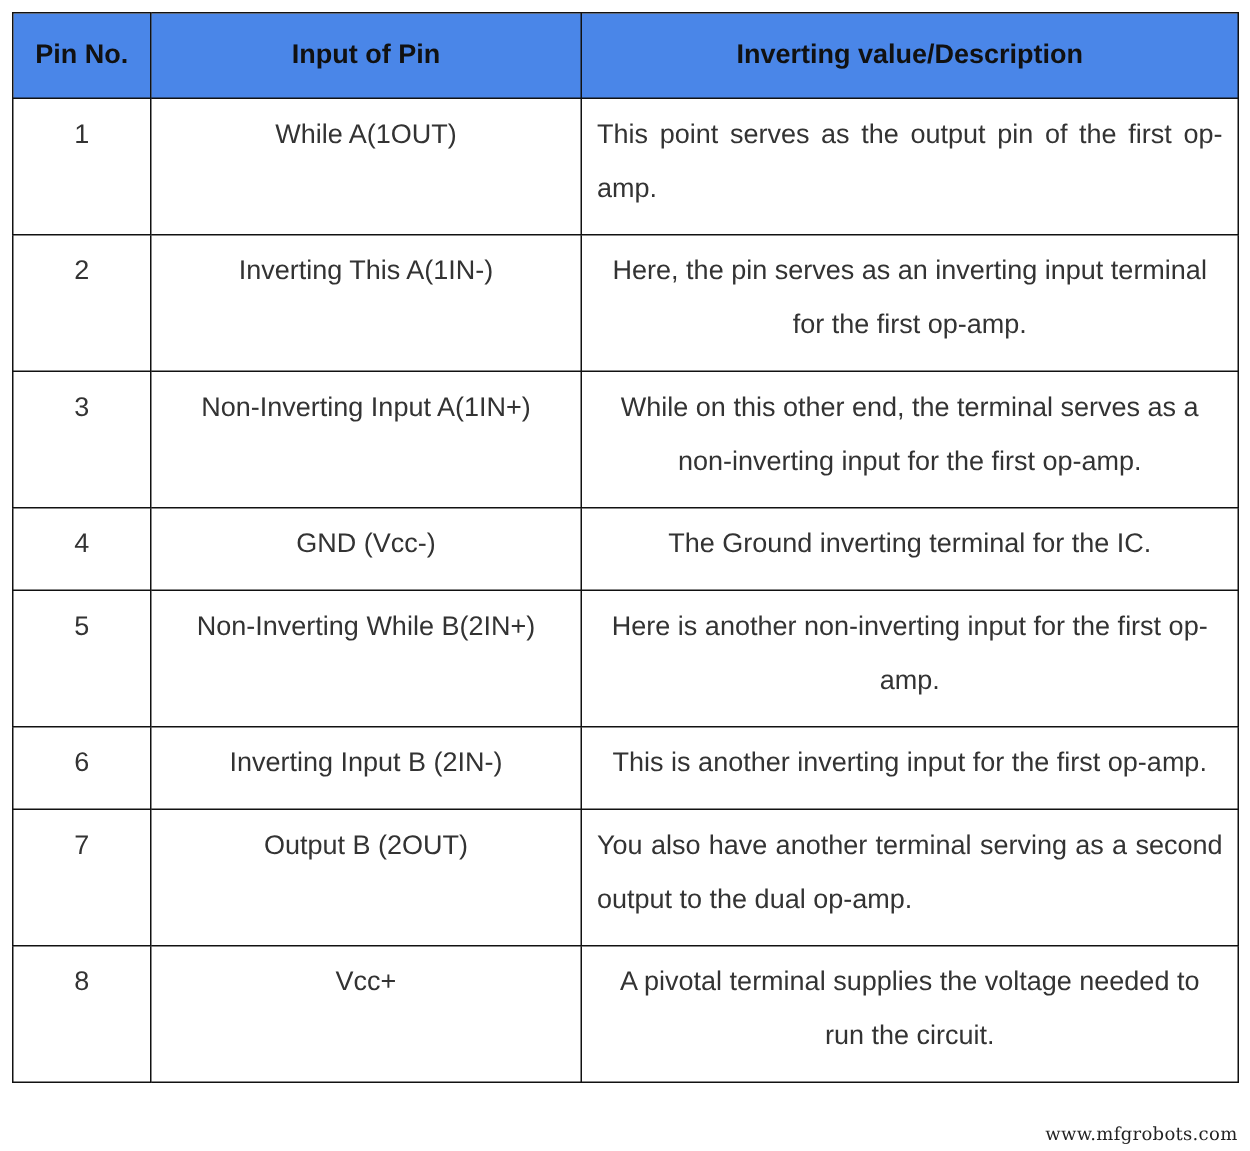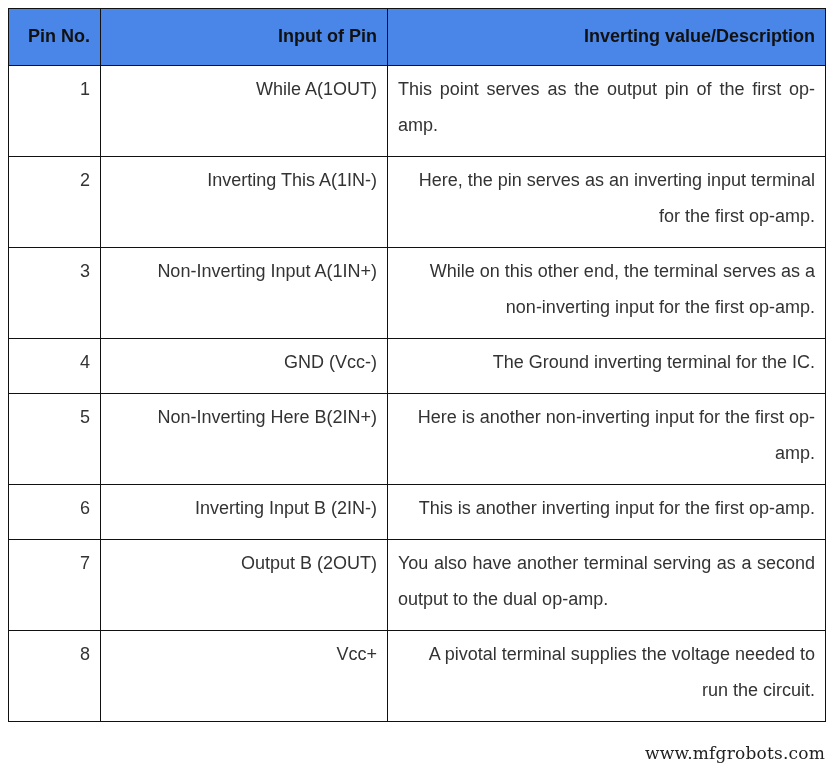--- a/index.html
+++ b/index.html
@@ -20,21 +20,21 @@
       border-collapse: collapse;
       table-layout: fixed;
       color: #333333;
       font-size: 18px;
     }
     .pin-table col.c1 { width: 92px; }
     .pin-table col.c2 { width: 287px; }
     .pin-table col.c3 { width: 438px; }
     .pin-table th, .pin-table td {
       border: 1px solid #111111;
-      text-align: right;
+      text-align: center;
       vertical-align: top;
       padding: 0 10px;
     }
     .pin-table th {
       background: #4a86e8;
       color: #111111;
       font-weight: bold;
       font-size: 18px;
       height: 54px;
       vertical-align: middle;
@@ -50,21 +50,21 @@
       text-align: justify;
     }
     .pin-table tr.single td {
       padding-bottom: 13px;
     }
     .watermark {
       position: absolute;
       right: 6px;
       bottom: 4px;
       font-family: "DejaVu Serif", "Liberation Serif", serif;
-      font-size: 17px;
+      font-size: 12px;
       color: #222222;
       background: #ffffff;
       letter-spacing: 0.2px;
       padding: 0 2px;
     }
   </style>
 </head>
 <body>
 
 <table class="pin-table">
@@ -96,21 +96,21 @@
       <td>Non-Inverting Input A(1IN+)</td>
       <td class="desc-left">While on this other end, the terminal serves as a non-inverting input for the first op-amp.</td>
     </tr>
     <tr class="single">
       <td>4</td>
       <td>GND (Vcc-)</td>
       <td class="desc-left">The Ground inverting terminal for the IC.</td>
     </tr>
     <tr>
       <td>5</td>
-      <td>Non-Inverting Here B(2IN+)</td>
+      <td>Non-Inverting While B(2IN+)</td>
       <td class="desc-left">Here is another non-inverting input for the first op-amp.</td>
     </tr>
     <tr>
       <td>6</td>
       <td>Inverting Input B (2IN-)</td>
       <td class="desc-left">This is another inverting input for the first op-amp.</td>
     </tr>
     <tr>
       <td>7</td>
       <td>Output B (2OUT)</td>

